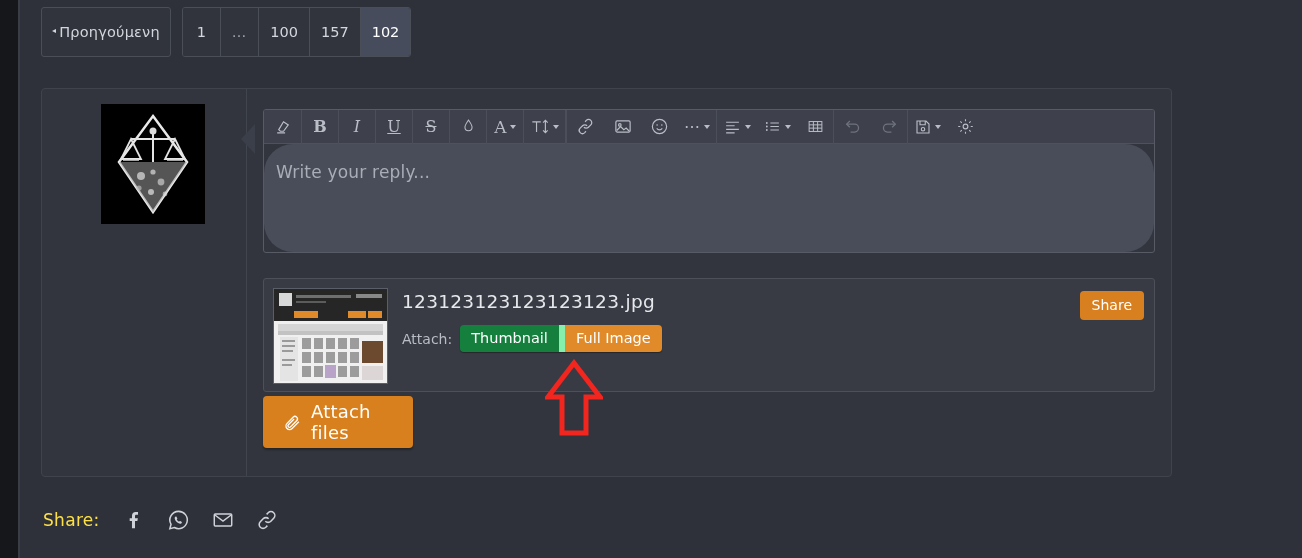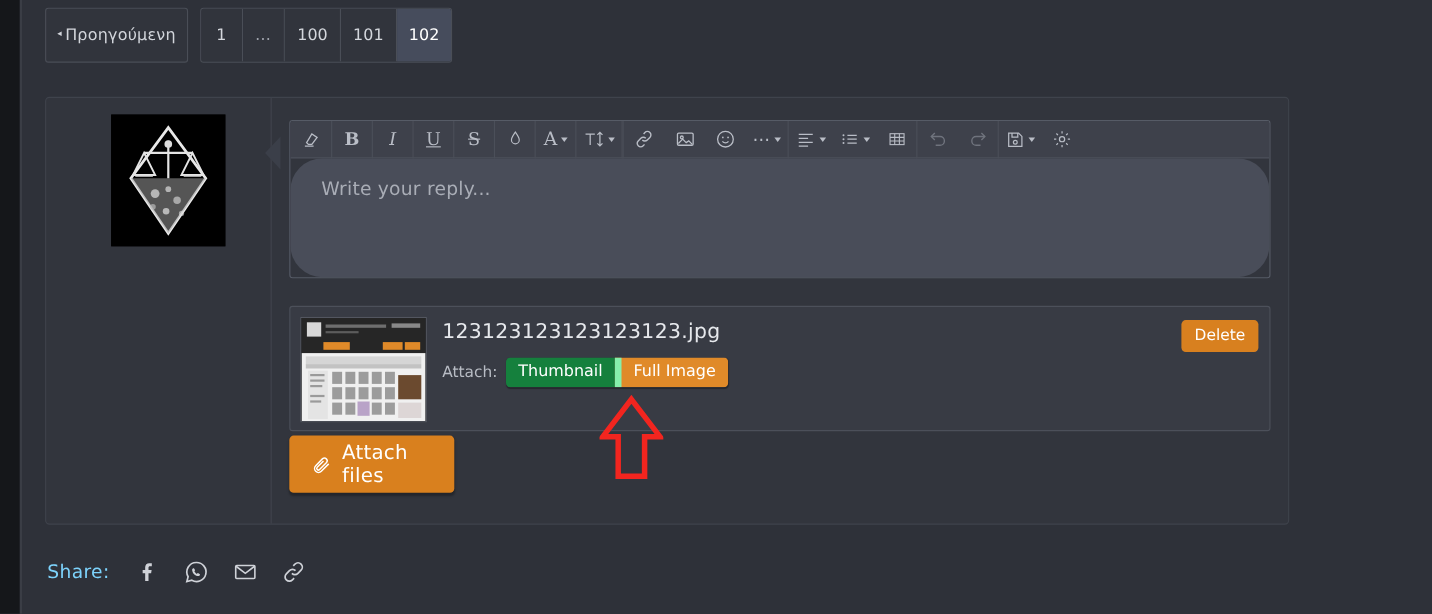--- a/index.html
+++ b/index.html
@@ -182,21 +182,21 @@
   }
   .glyph-b { font-family: "DejaVu Serif", serif; font-weight: bold; font-size: 16px; }
   .glyph-i { font-family: "DejaVu Serif", serif; font-style: italic; font-size: 16px; }
   .glyph-u { font-family: "DejaVu Serif", serif; font-size: 16px; text-decoration: underline; }
   .glyph-s { font-family: "DejaVu Serif", serif; font-size: 16px; text-decoration: line-through; }
   .glyph-a { font-family: "DejaVu Serif", serif; font-size: 17px; }
 
   #editor-body {
     height: 108px;
     background: #494d59;
-    padding: 18px 28px;
+    padding: 18px 12px;
     border-radius: 29px;
   }
   #editor-placeholder {
     color: #a9adb6;
     font-size: 17px;
     letter-spacing: .2px;
   }
 
   
   #attach-box {
@@ -301,21 +301,21 @@
   
   #share-row {
     position: absolute;
     left: 23px; top: 505px;
     display: flex;
     align-items: center;
     gap: 18px;
   }
   #share-label {
     font-size: 17px;
-    color: #7dd3fc;
+    color: #fde047;
     letter-spacing: .3px;
     margin-right: 4px;
   }
   .share-ico {
     width: 26px; height: 30px;
     display: flex;
     align-items: center;
     justify-content: center;
     color: #cfd2d8;
   }
@@ -332,21 +332,21 @@
 
     <div class="pg-prev">
       <span class="caret">◂</span>
       <span>Προηγούμενη</span>
     </div>
 
     <div class="pg-group">
       <div class="pg-cell">1</div>
       <div class="pg-cell ellipsis">…</div>
       <div class="pg-cell">100</div>
-      <div class="pg-cell">101</div>
+      <div class="pg-cell">157</div>
       <div class="pg-cell active">102</div>
     </div>
 
   </div>
 
   <div id="content-panel">
 
     <div id="avatar-col">
       <div id="avatar">
         <svg width="104" height="120" viewBox="0 0 104 120" xmlns="http://www.w3.org/2000/svg">
@@ -562,21 +562,21 @@
 
           <div id="insert-row">
             <span id="insert-label">Attach:</span>
             <div class="insert-group">
               <span class="insert-btn">Thumbnail</span>
               <span class="insert-btn alt">Full Image</span>
             </div>
           </div>
         </div>
 
-        <div id="delete-btn">Delete</div>
+        <div id="delete-btn">Share</div>
 
       </div>
 
       <div id="action-row">
 
         <div id="attach-files-btn" class="btn-orange">
           <span>
             <svg width="19" height="19" viewBox="0 0 24 24" fill="none" stroke="#ffffff" stroke-width="1.7">
               <path d="M20 11l-8.5 8.5a4.5 4.5 0 01-6.4-6.4L13 5a3.2 3.2 0 014.5 4.5l-8 8a1.9 1.9 0 01-2.7-2.7L14 7.7"></path>
             </svg>

